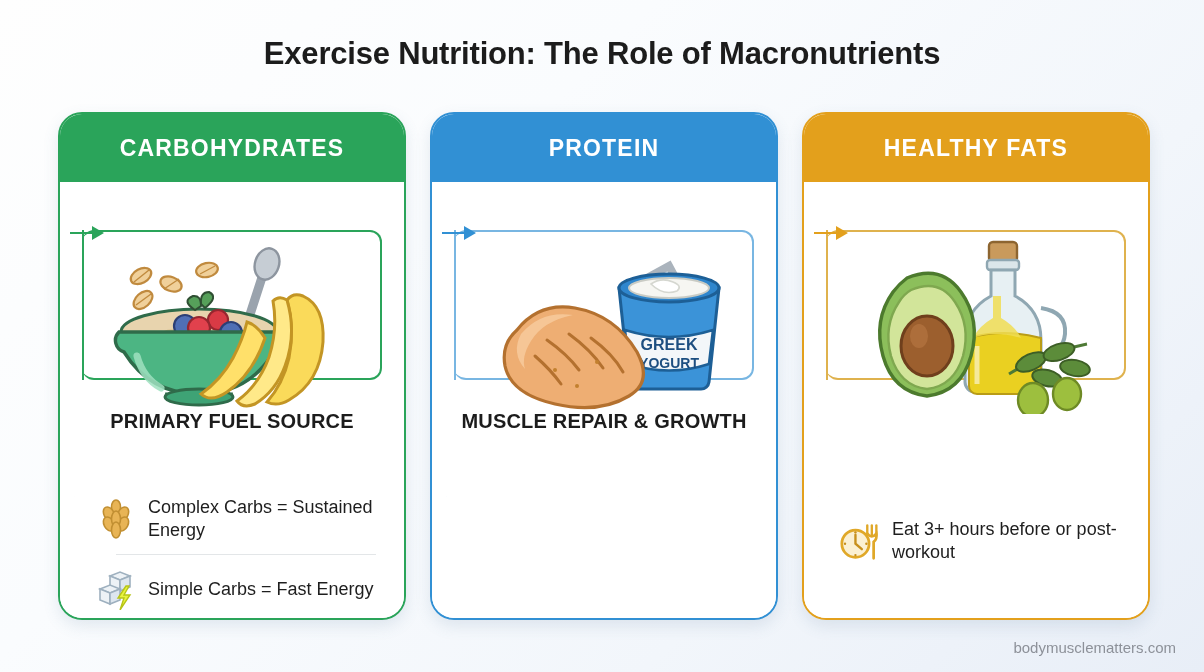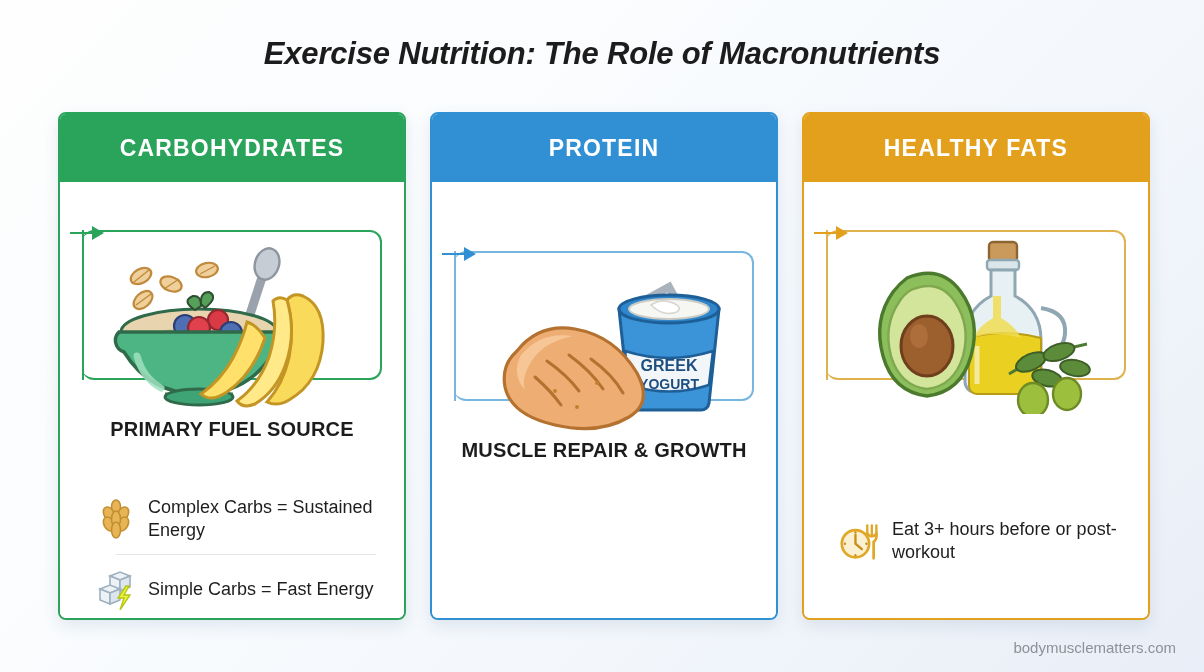--- a/index.html
+++ b/index.html
@@ -5,37 +5,37 @@
   html,body{margin:0;padding:0;}
   body{
     width:1204px;height:672px;overflow:hidden;
     font-family:"Liberation Sans", sans-serif;
     background:linear-gradient(135deg,#fefefe 0%,#fafcfe 35%,#f2f6fb 70%,#e8eef7 100%);
   }
   .page{position:relative;width:1204px;height:672px;box-sizing:border-box;}
 
   .title{
     position:absolute;top:36px;left:0;width:1204px;text-align:center;
-    font-size:31px;font-weight:bold;color:#1c1c1c;letter-spacing:-0.2px;font-style:italic;
+    font-size:31px;font-weight:bold;color:#1c1c1c;letter-spacing:-0.2px;
   }
 
   .cards{
     position:absolute;top:112px;left:58px;width:1092px;height:508px;
     display:flex;justify-content:space-between;
   }
 
   .card{
-    position:relative;width:348px;height:508px;border-radius:8px;
+    position:relative;width:348px;height:508px;border-radius:24px;
     background:#ffffff;box-sizing:border-box;
     border:2px solid #2aa45a;
     box-shadow:0 6px 16px rgba(80,110,150,0.14);
     display:flex;flex-direction:column;overflow:hidden;
   }
   .card.green{border-color:#2aa45a;}
-  .card.blue{border-color:#3190d4;gap:21px;}
+  .card.blue{border-color:#3190d4;}
   .card.amber{border-color:#e3a01c;}
 
   .card-header{
     height:68px;flex:0 0 68px;display:flex;align-items:center;justify-content:center;
     color:#ffffff;font-size:23px;font-weight:bold;letter-spacing:1.2px;
   }
   .card.green .card-header{background:#2aa45a;}
   .card.blue  .card-header{background:#3190d4;}
   .card.amber .card-header{background:#e3a01c;}
 
@@ -58,21 +58,21 @@
   .card.amber .bracket-left{background:#dfb24e;}
 
   .arrow{position:absolute;left:8px;top:40px;}
 
   .illus{
     position:absolute;left:0;right:16px;top:52px;height:180px;
     display:flex;align-items:center;justify-content:center;
   }
 
   .role-label{
-    position:absolute;left:0;right:0;top:236px;text-align:center;
+    position:absolute;left:0;right:0;top:228px;text-align:center;
     font-size:20px;font-weight:bold;color:#1c1c1c;line-height:1.16;letter-spacing:0.2px;
   }
 
   .bullets{position:absolute;left:0;right:0;top:306px;bottom:8px;}
   .bullet-bracket{position:absolute;left:14px;top:8px;width:1px;height:1px;}
 
   .bullet{
     position:relative;display:flex;align-items:center;gap:12px;
     padding-left:36px;padding-right:18px;min-height:62px;
   }

